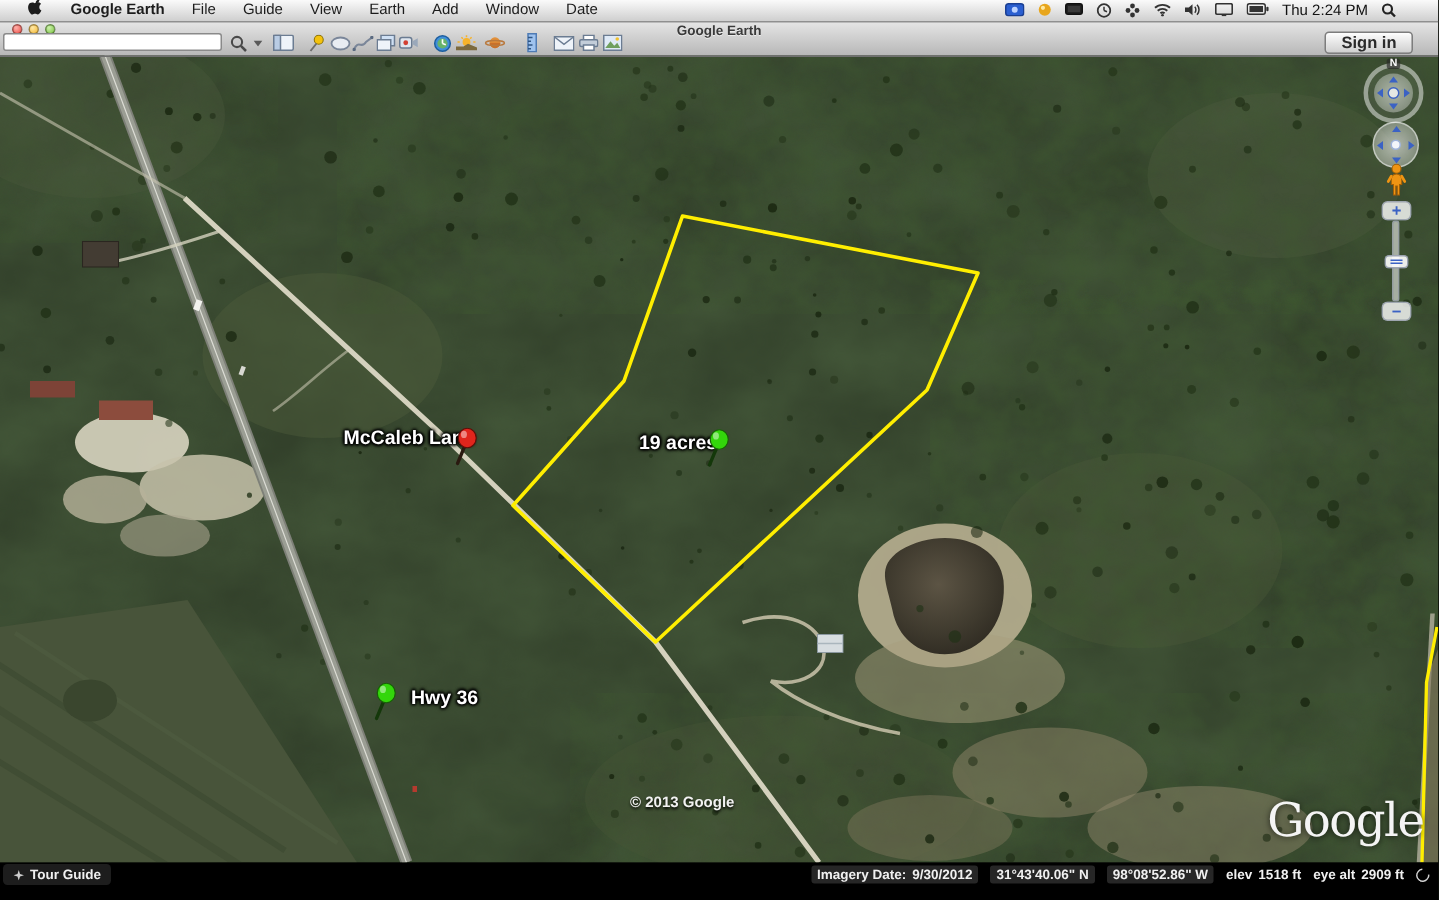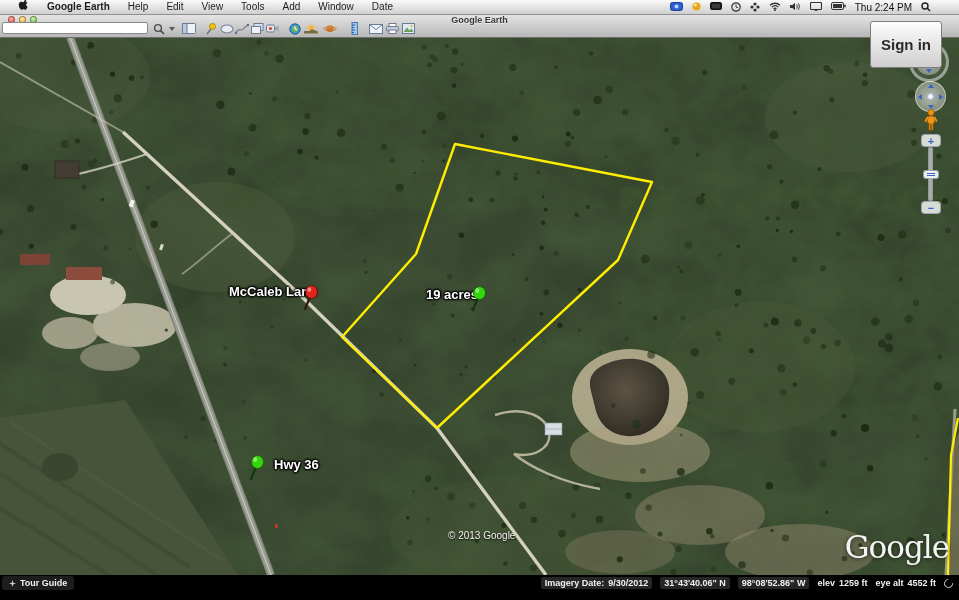--- a/index.html
+++ b/index.html
@@ -26,32 +26,32 @@
   .light.red{background:radial-gradient(circle at 35% 30%,#ffb3ad,#ee5048);}
   .light.yellow{background:radial-gradient(circle at 35% 30%,#ffe9a8,#f5b935);}
   .light.green{background:radial-gradient(circle at 35% 30%,#cdf2ae,#7ec544);}
   .wtitle{position:absolute;left:0;right:0;top:1px;text-align:center;font-size:9px;font-weight:bold;
     color:#3a3a3a;text-shadow:0 1px 0 rgba(255,255,255,.6);}
   .toolrow{position:relative;height:14px;}
   .searchbox{position:absolute;left:2px;top:-1px;width:146px;height:12px;border:1px solid #8a8a8a;
     border-radius:2px;background:#fff;font-size:9px;padding:0 3px;box-sizing:border-box;}
   .tbtn{position:absolute;top:-1px;width:16px;height:13px;display:flex;align-items:center;justify-content:center;}
   .tbtn svg{display:block;}
-  .signin{position:absolute;right:17px;top:-2px;height:13px;padding:16px 10px;font-size:15px;font-weight:bold;
+  .signin{position:absolute;right:17px;top:-2px;height:13px;padding:0 10px;font-size:11px;font-weight:bold;
     color:#2b2b2b;background:linear-gradient(#fdfdfd,#cfcfcf);border:1px solid #7d7d7d;border-radius:3px;
     display:flex;align-items:center;box-shadow:0 1px 1px rgba(255,255,255,.5) inset;}
 
   
   .map{position:absolute;left:0;top:37px;width:959px;height:538px;background:#2e3b27;cursor:grab;}
   .map svg{display:block;}
 
   .maplabel{position:absolute;color:#fff;font-weight:bold;font-size:13px;white-space:nowrap;
     text-shadow:0 0 3px #000,0 1px 2px #000,0 -1px 2px #000,1px 0 2px #000,-1px 0 2px #000;z-index:10;}
   .pin{position:absolute;z-index:11;}
-  .copyright{position:absolute;left:448px;top:530px;font-size:10px;font-weight:normal;color:#f2f2f2;
+  .copyright{position:absolute;left:420px;top:530px;font-size:10px;font-weight:bold;color:#f2f2f2;
     text-shadow:0 1px 2px #000;z-index:10;}
   .gelogo{position:absolute;right:10px;top:529px;display:flex;align-items:flex-end;gap:6px;z-index:10;
     font-family:"DejaVu Serif",serif;text-shadow:0 1px 4px rgba(0,0,0,.65);}
   .gelogo .g1{font-size:31px;color:#f4f4f4;letter-spacing:-1px;}
   .gelogo .g2{font-size:29px;color:#ececec;opacity:.92;letter-spacing:-.5px;}
 
   
   .nav{position:absolute;z-index:20;}
   .look{left:909px;top:42px;width:40px;height:40px;border-radius:50%;
     border:3px solid rgba(255,255,255,.45);background:rgba(255,255,255,.07);box-sizing:border-box;}
@@ -102,24 +102,24 @@
 
   <div class="menubar">
     <div class="left">
       <span class="menu-item">
         <svg width="11" height="12" viewBox="0 0 11 12">
           <path d="M7.7,1.1 C7.2,1.7 6.4,2.1 5.8,2 C5.7,1.3 6.1,0.6 6.5,0.2 C7,-0.3 7.8,-0.6 8.3,-0.6 C8.4,0.1 8.1,0.7 7.7,1.1 Z" transform="translate(0,1.2)" fill="#1c1c1c"></path>
           <path d="M8.9,6.3 c0-1.5,1.2-2.2,1.3-2.3 c-0.7-1-1.8-1.2-2.2-1.2 c-0.9-0.1-1.8,0.6-2.3,0.6 c-0.5,0-1.2-0.6-2-0.5 C2.7,2.9,1.8,3.4,1.3,4.3 c-1,1.8-0.3,4.4,0.7,5.8 c0.5,0.7,1.1,1.5,1.9,1.5 c0.8,0,1-0.5,2-0.5 c0.9,0,1.1,0.5,1.9,0.5 c0.8,0,1.3-0.7,1.8-1.4 c0.6-0.8,0.8-1.6,0.8-1.7 C10.4,8.5,8.9,8,8.9,6.3 Z" transform="scale(0.92) translate(0,0)" fill="#1c1c1c"></path>
         </svg>
       </span>
       <span class="menu-item app">Google Earth</span>
-      <span class="menu-item">Help</span>
-      <span class="menu-item">Edit</span>
+      <span class="menu-item">File</span>
+      <span class="menu-item">Guide</span>
       <span class="menu-item">View</span>
-      <span class="menu-item">Tools</span>
+      <span class="menu-item">Earth</span>
       <span class="menu-item">Add</span>
       <span class="menu-item">Window</span>
       <span class="menu-item">Date</span>
     </div>
     <div class="right">
       <span class="mb-ico">
         <svg width="13" height="9">
             <rect x="0.5" y="0.5" width="12" height="8" rx="2" fill="#2b5fd0" stroke="#1b3f92"></rect>
             <circle cx="6.5" cy="4.5" r="2" fill="#bcd2ff"></circle>
           </svg>
@@ -710,23 +710,23 @@
     </div>
     <div class="statusright">
       <span class="pill pair">
         <span>Imagery Date:</span>
         <span>9/30/2012</span>
       </span>
       <span class="pill">31°43'40.06" N</span>
       <span class="pill">98°08'52.86" W</span>
       <span class="pair">
         <span>elev</span>
-        <span>1259 ft</span>
+        <span>1518 ft</span>
       </span>
       <span class="pair">
         <span>eye alt</span>
-        <span>4552 ft</span>
+        <span>2909 ft</span>
       </span>
       <span class="spinner"></span>
     </div>
   </div>
 
 </div>
 
 </body></html>

